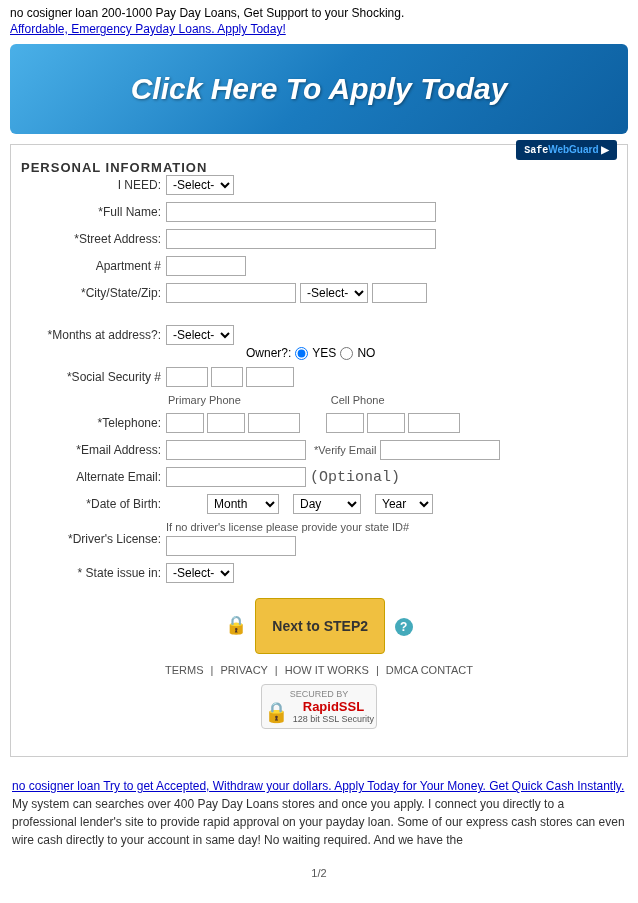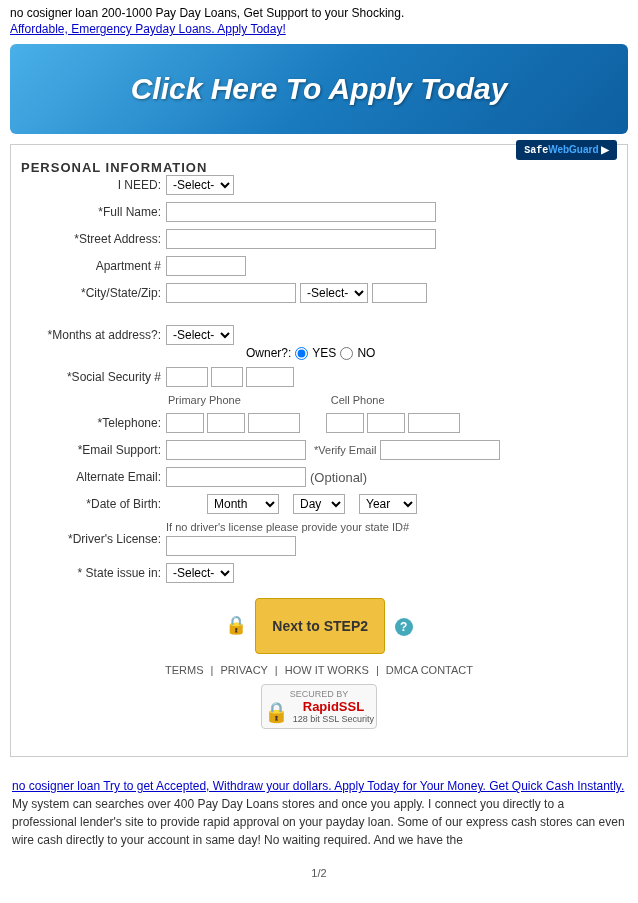--- a/index.html
+++ b/index.html
@@ -239,23 +239,24 @@
       margin: 8px 0;
     }
 
     .clearfix::after {
       content: '';
       display: table;
       clear: both;
     }
 
     .note-text {
-      font-size: 13px;
+      font-size: 15px;
       color: #555;
       margin-left: 4px;
+      font-family: Liberation Mono, monospace;
     }
 
     .drivers-input {
       width: 130px;
     }
   </style>
 </head>
 <body>
 
 <p class="top-text">no cosigner loan 200-1000 Pay Day Loans, Get Support to your Shocking.</p>
@@ -347,39 +348,39 @@
       <input type="text" class="form-input" style="width: 38px;">
       <input type="text" class="form-input" style="width: 52px;">
       <span style="width:20px;"></span>
       <input type="text" class="form-input" style="width: 38px;">
       <input type="text" class="form-input" style="width: 38px;">
       <input type="text" class="form-input" style="width: 52px;">
     </div>
   </div>
 
   <div class="form-row">
-    <span class="form-label">*Email Support:</span>
+    <span class="form-label">*Email Address:</span>
     <input type="text" class="form-input" style="width: 140px;">
     <span style="margin-left:8px; font-size:11px; color:#555;">*Verify Email</span>
     <input type="text" class="form-input" style="width: 120px; margin-left: 4px;">
   </div>
 
   <div class="form-row">
     <span class="form-label">Alternate Email:</span>
     <input type="text" class="form-input" style="width: 140px;">
     <span class="note-text">(Optional)</span>
   </div>
 
   <div class="form-row">
     <span class="form-label">*Date of Birth:</span>
     <div class="dob-group">
       <select class="form-select" style="width:72px;">
         <option>Month</option>
       </select>
-      <select class="form-select" style="width:52px;">
+      <select class="form-select" style="width:68px;">
         <option>Day</option>
       </select>
       <select class="form-select" style="width:58px;">
         <option>Year</option>
       </select>
     </div>
   </div>
 
   <div class="form-row">
     <span class="form-label">*Driver's License:</span>

